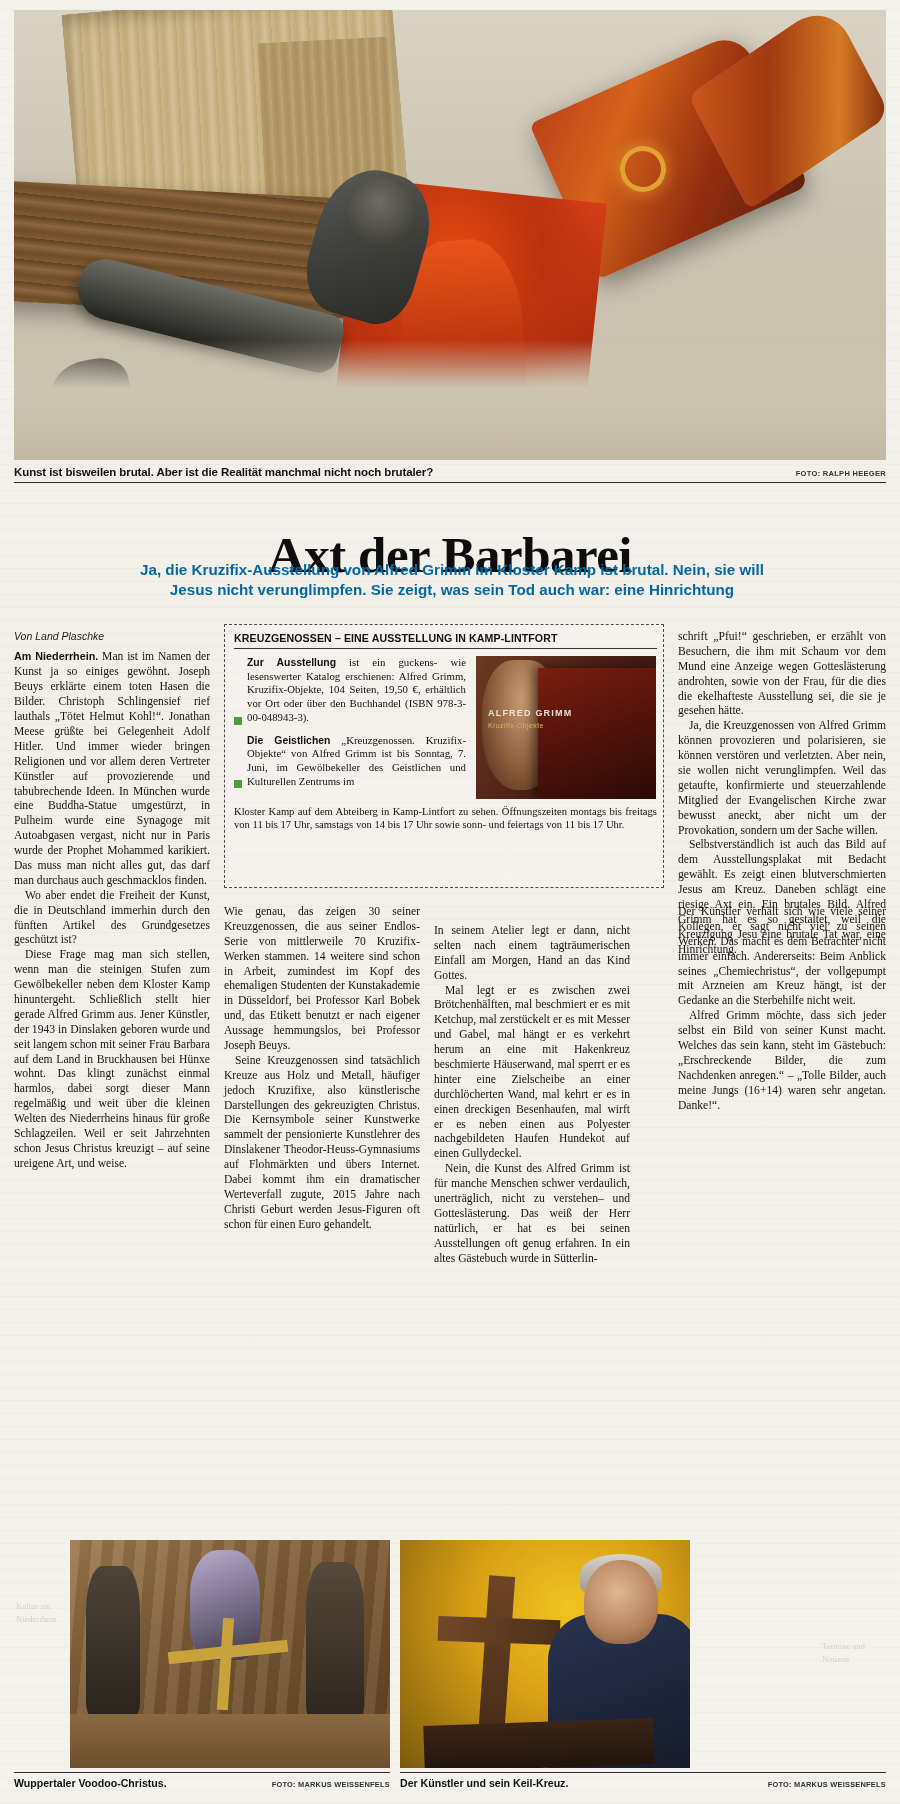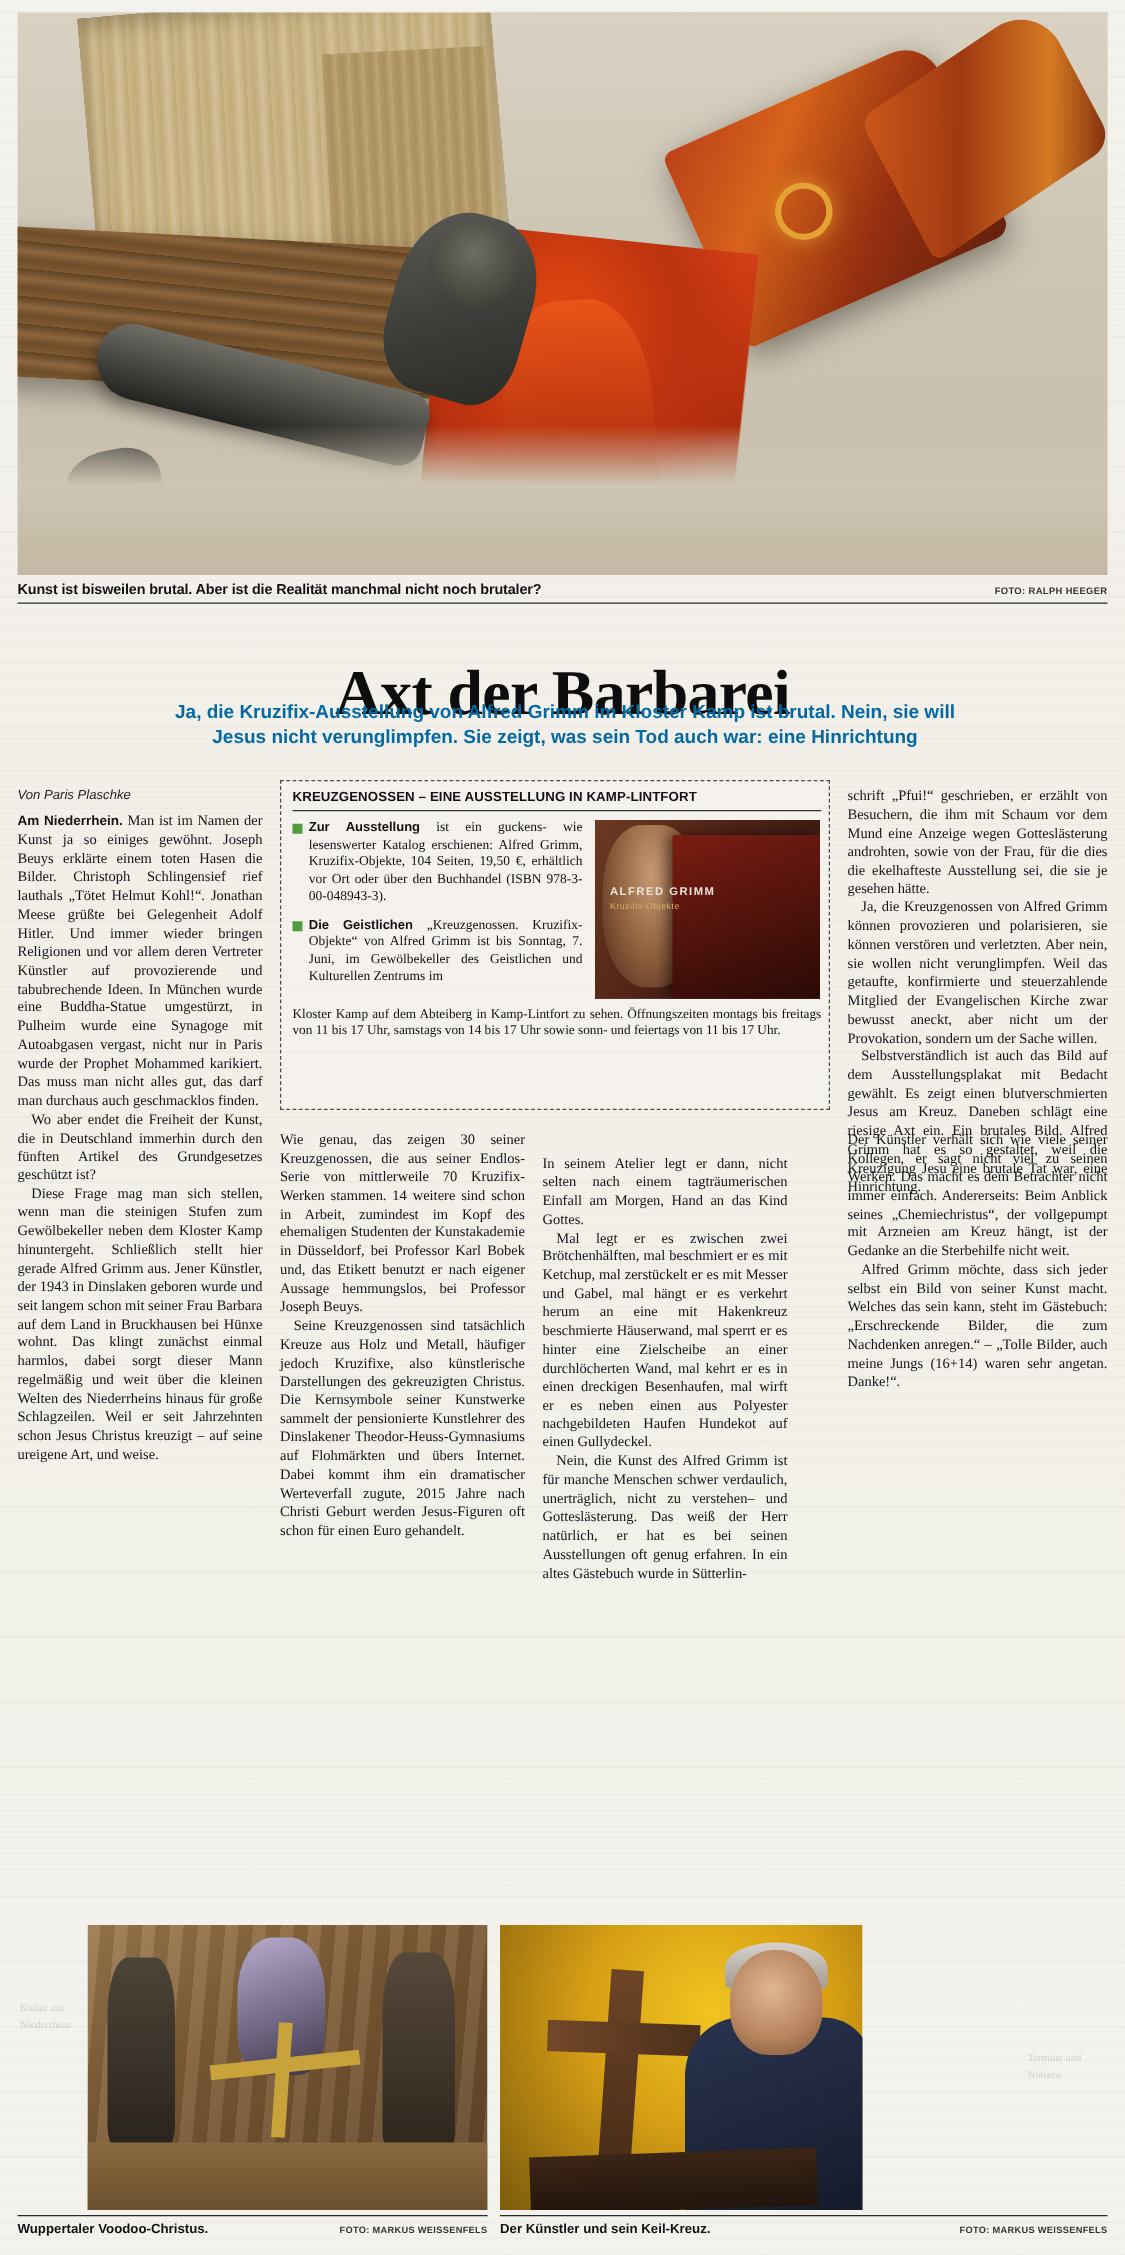--- a/index.html
+++ b/index.html
@@ -235,21 +235,21 @@
     font-size: 10.6px;
     letter-spacing: 0.1px;
     color: #111;
     border-bottom: 1px solid #333;
     padding-bottom: 4px;
     margin-bottom: 7px;
   }
   .ib-cols { display: flex; gap: 10px; }
   .ib-left { width: 232px; font-size: 10.8px; line-height: 1.27; text-align: justify; }
   .ib-right { width: 180px; }
-  .ib-item { display: flex; gap: 5px; margin-bottom: 9px; }
+  .ib-item { display: flex; gap: 5px; margin-bottom: 9px; align-items: flex-end; }
   .ib-bullet {
     width: 8px; height: 8px; background: #4f9b3f;
     flex: 0 0 8px; margin-top: 3px;
   }
   .ib-text b {
     font-family: "Liberation Sans", sans-serif;
     font-size: 10.4px;
   }
   .ib-photo {
     width: 180px; height: 143px;
@@ -409,21 +409,21 @@
 
     <div class="caption-row">
       <div class="caption-main">Kunst ist bisweilen brutal. Aber ist die Realität manchmal nicht noch brutaler?</div>
       <div class="caption-credit">FOTO: RALPH HEEGER</div>
     </div>
 
     <h1 class="headline">Axt der Barbarei</h1>
     <div class="subhead">Ja, die Kruzifix-Ausstellung von Alfred Grimm im Kloster Kamp ist brutal. Nein, sie will Jesus nicht verunglimpfen. Sie zeigt, was sein Tod auch war: eine Hinrichtung</div>
 
     <div class="col" id="col1-top">
-      <div class="byline">Von Paris Plaschke</div>
+      <div class="byline">Von Land Plaschke</div>
       <p class="first"><span class="lead-bold">Am Niederrhein.</span> <span>Man ist im Namen der Kunst ja so einiges gewöhnt. Joseph Beuys erklärte einem toten Hasen die Bilder. Christoph Schlingensief rief lauthals „Tötet Helmut Kohl!“. Jonathan Meese grüßte bei Gelegenheit Adolf Hitler. Und immer wieder bringen Religionen und vor allem deren Vertreter Künstler auf provozierende und tabubrechende Ideen. In München wurde eine Buddha-Statue umgestürzt, in Pulheim wurde eine Synagoge mit Autoabgasen vergast, nicht nur in Paris wurde der Prophet Mohammed karikiert. Das muss man nicht alles gut, das darf man durchaus auch geschmacklos finden.</span></p>
       <p>Wo aber endet die Freiheit der Kunst, die in Deutschland immerhin durch den fünften Artikel des Grundgesetzes geschützt ist?</p>
       <p>Diese Frage mag man sich stellen, wenn man die steinigen Stufen zum Gewölbekeller neben dem Kloster Kamp hinuntergeht. Schließlich stellt hier gerade Alfred Grimm aus. Jener Künstler, der 1943 in Dinslaken geboren wurde und seit langem schon mit seiner Frau Barbara auf dem Land in Bruckhausen bei Hünxe wohnt. Das klingt zunächst einmal harmlos, dabei sorgt dieser Mann regelmäßig und weit über die kleinen Welten des Niederrheins hinaus für große Schlagzeilen. Weil er seit Jahrzehnten schon Jesus Christus kreuzigt – auf seine ureigene Art, und weise.</p>
     </div>
 
     <div class="infobox">
       <div class="infobox-title">KREUZGENOSSEN – EINE AUSSTELLUNG IN KAMP-LINTFORT</div>
       <div class="ib-cols">
         <div class="ib-left">
           <div class="ib-item">

